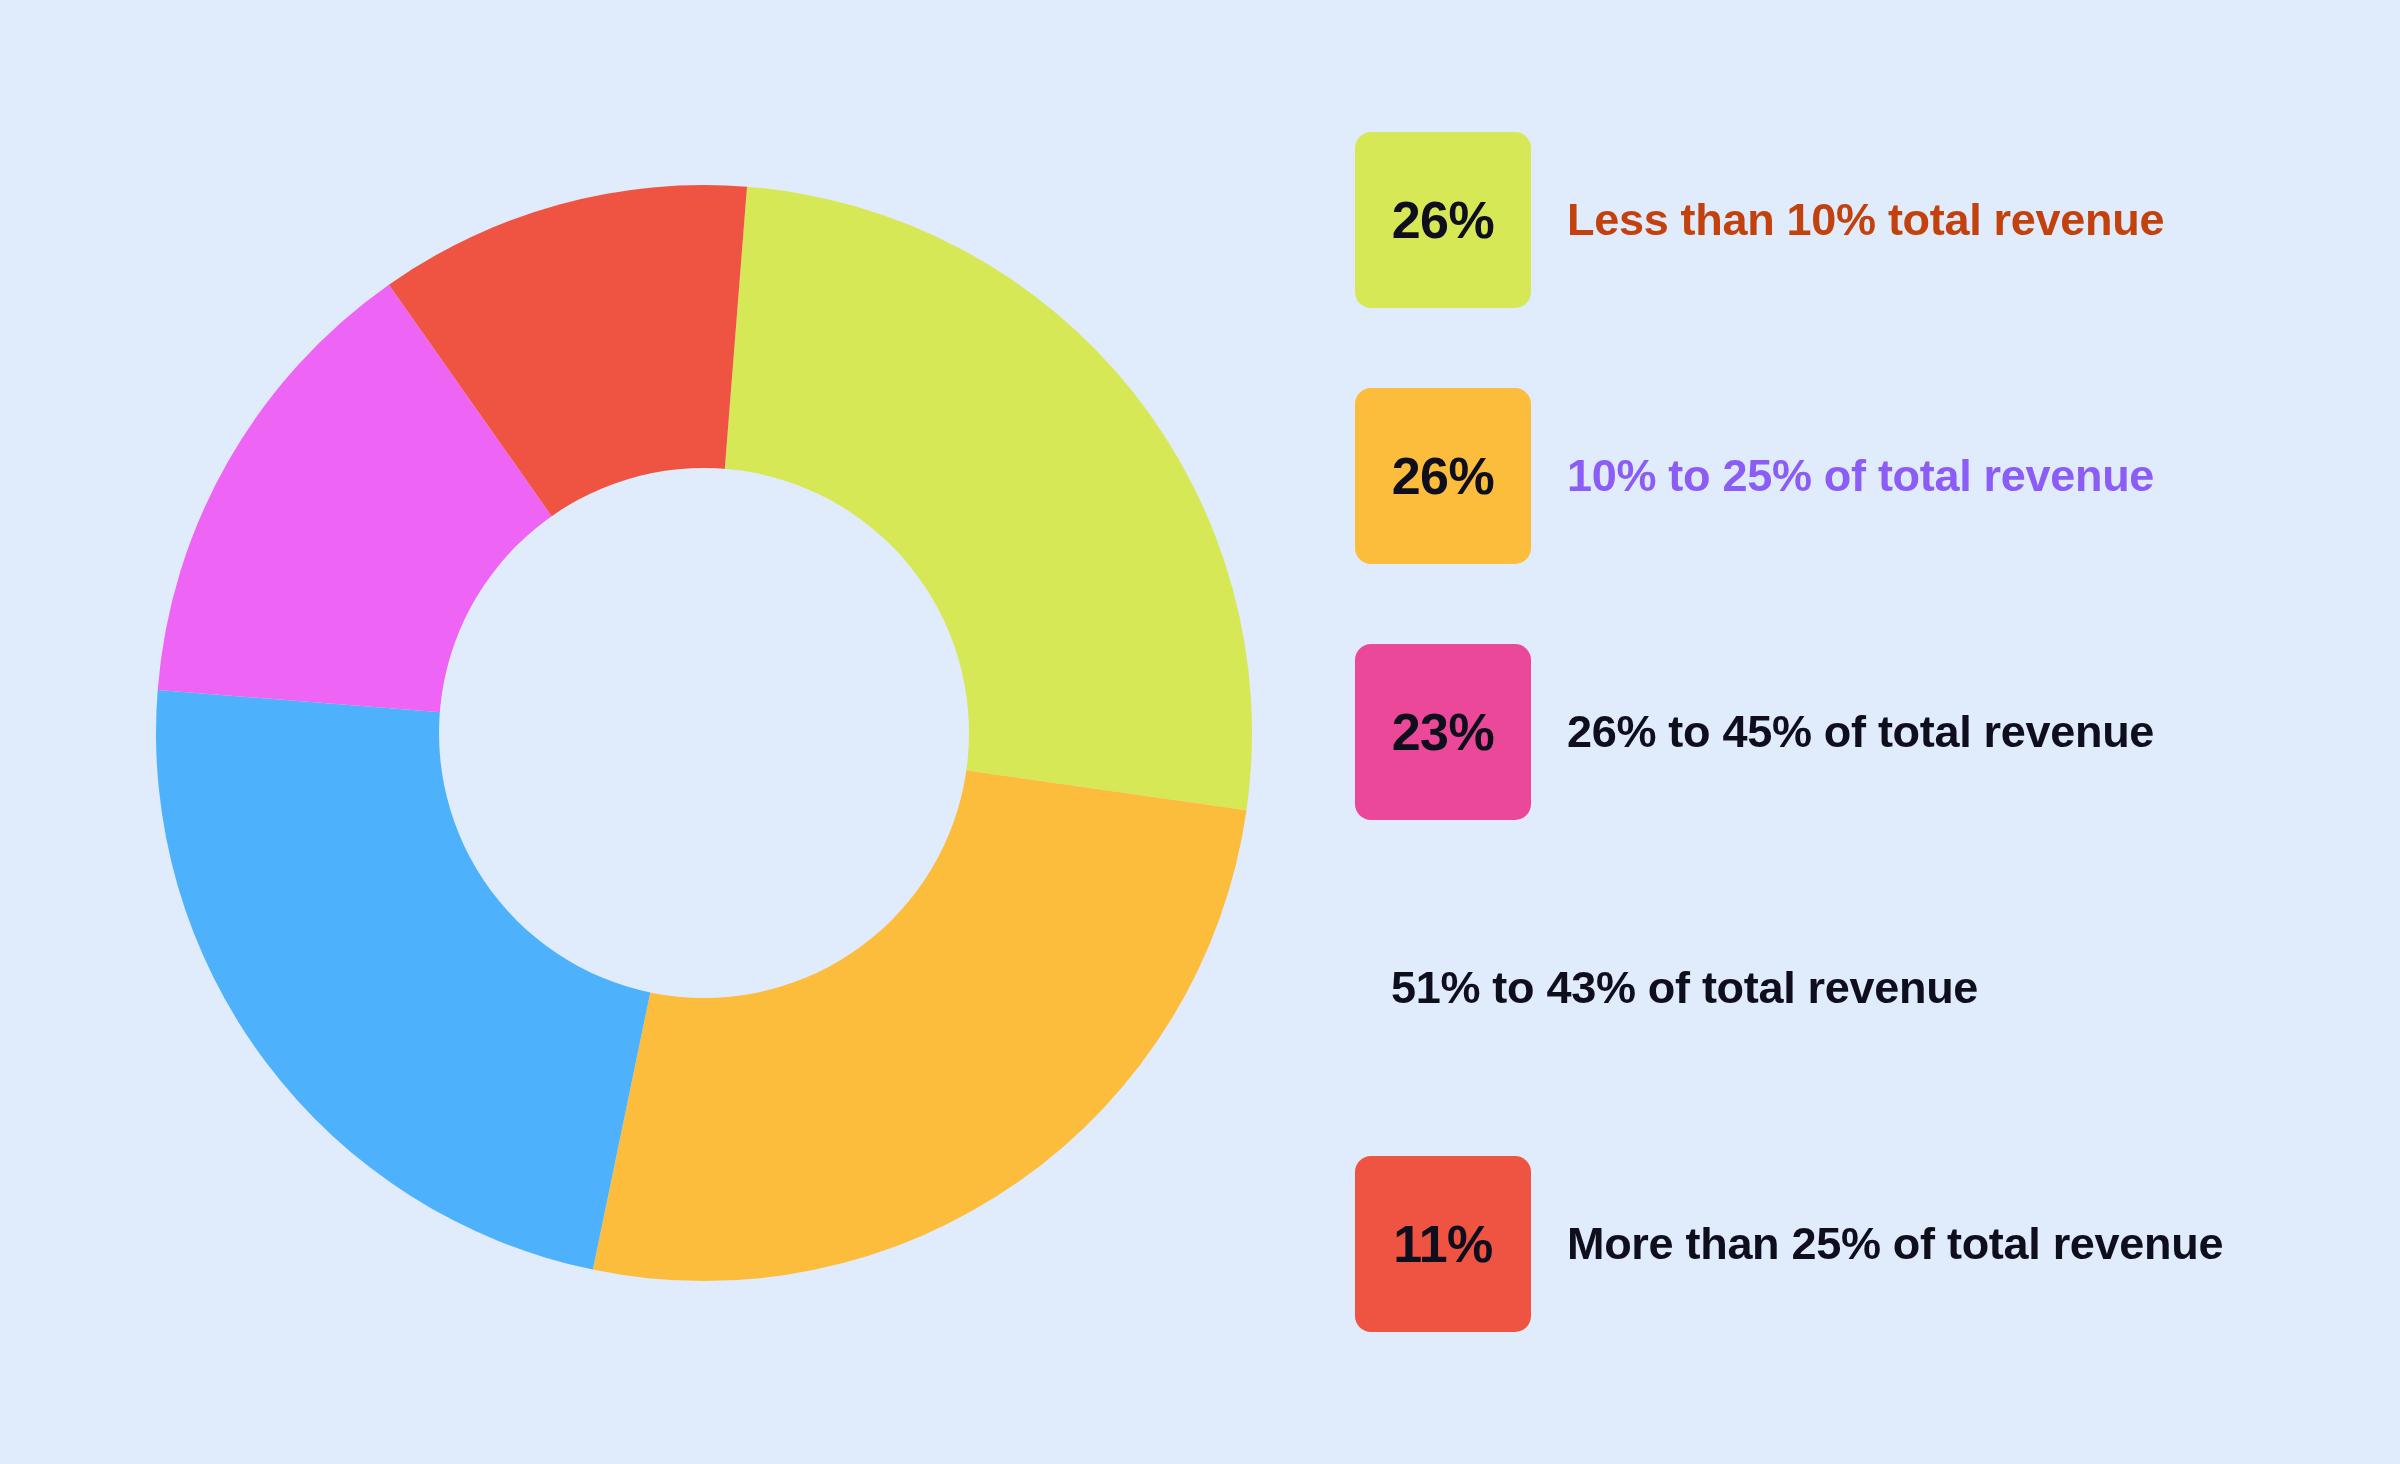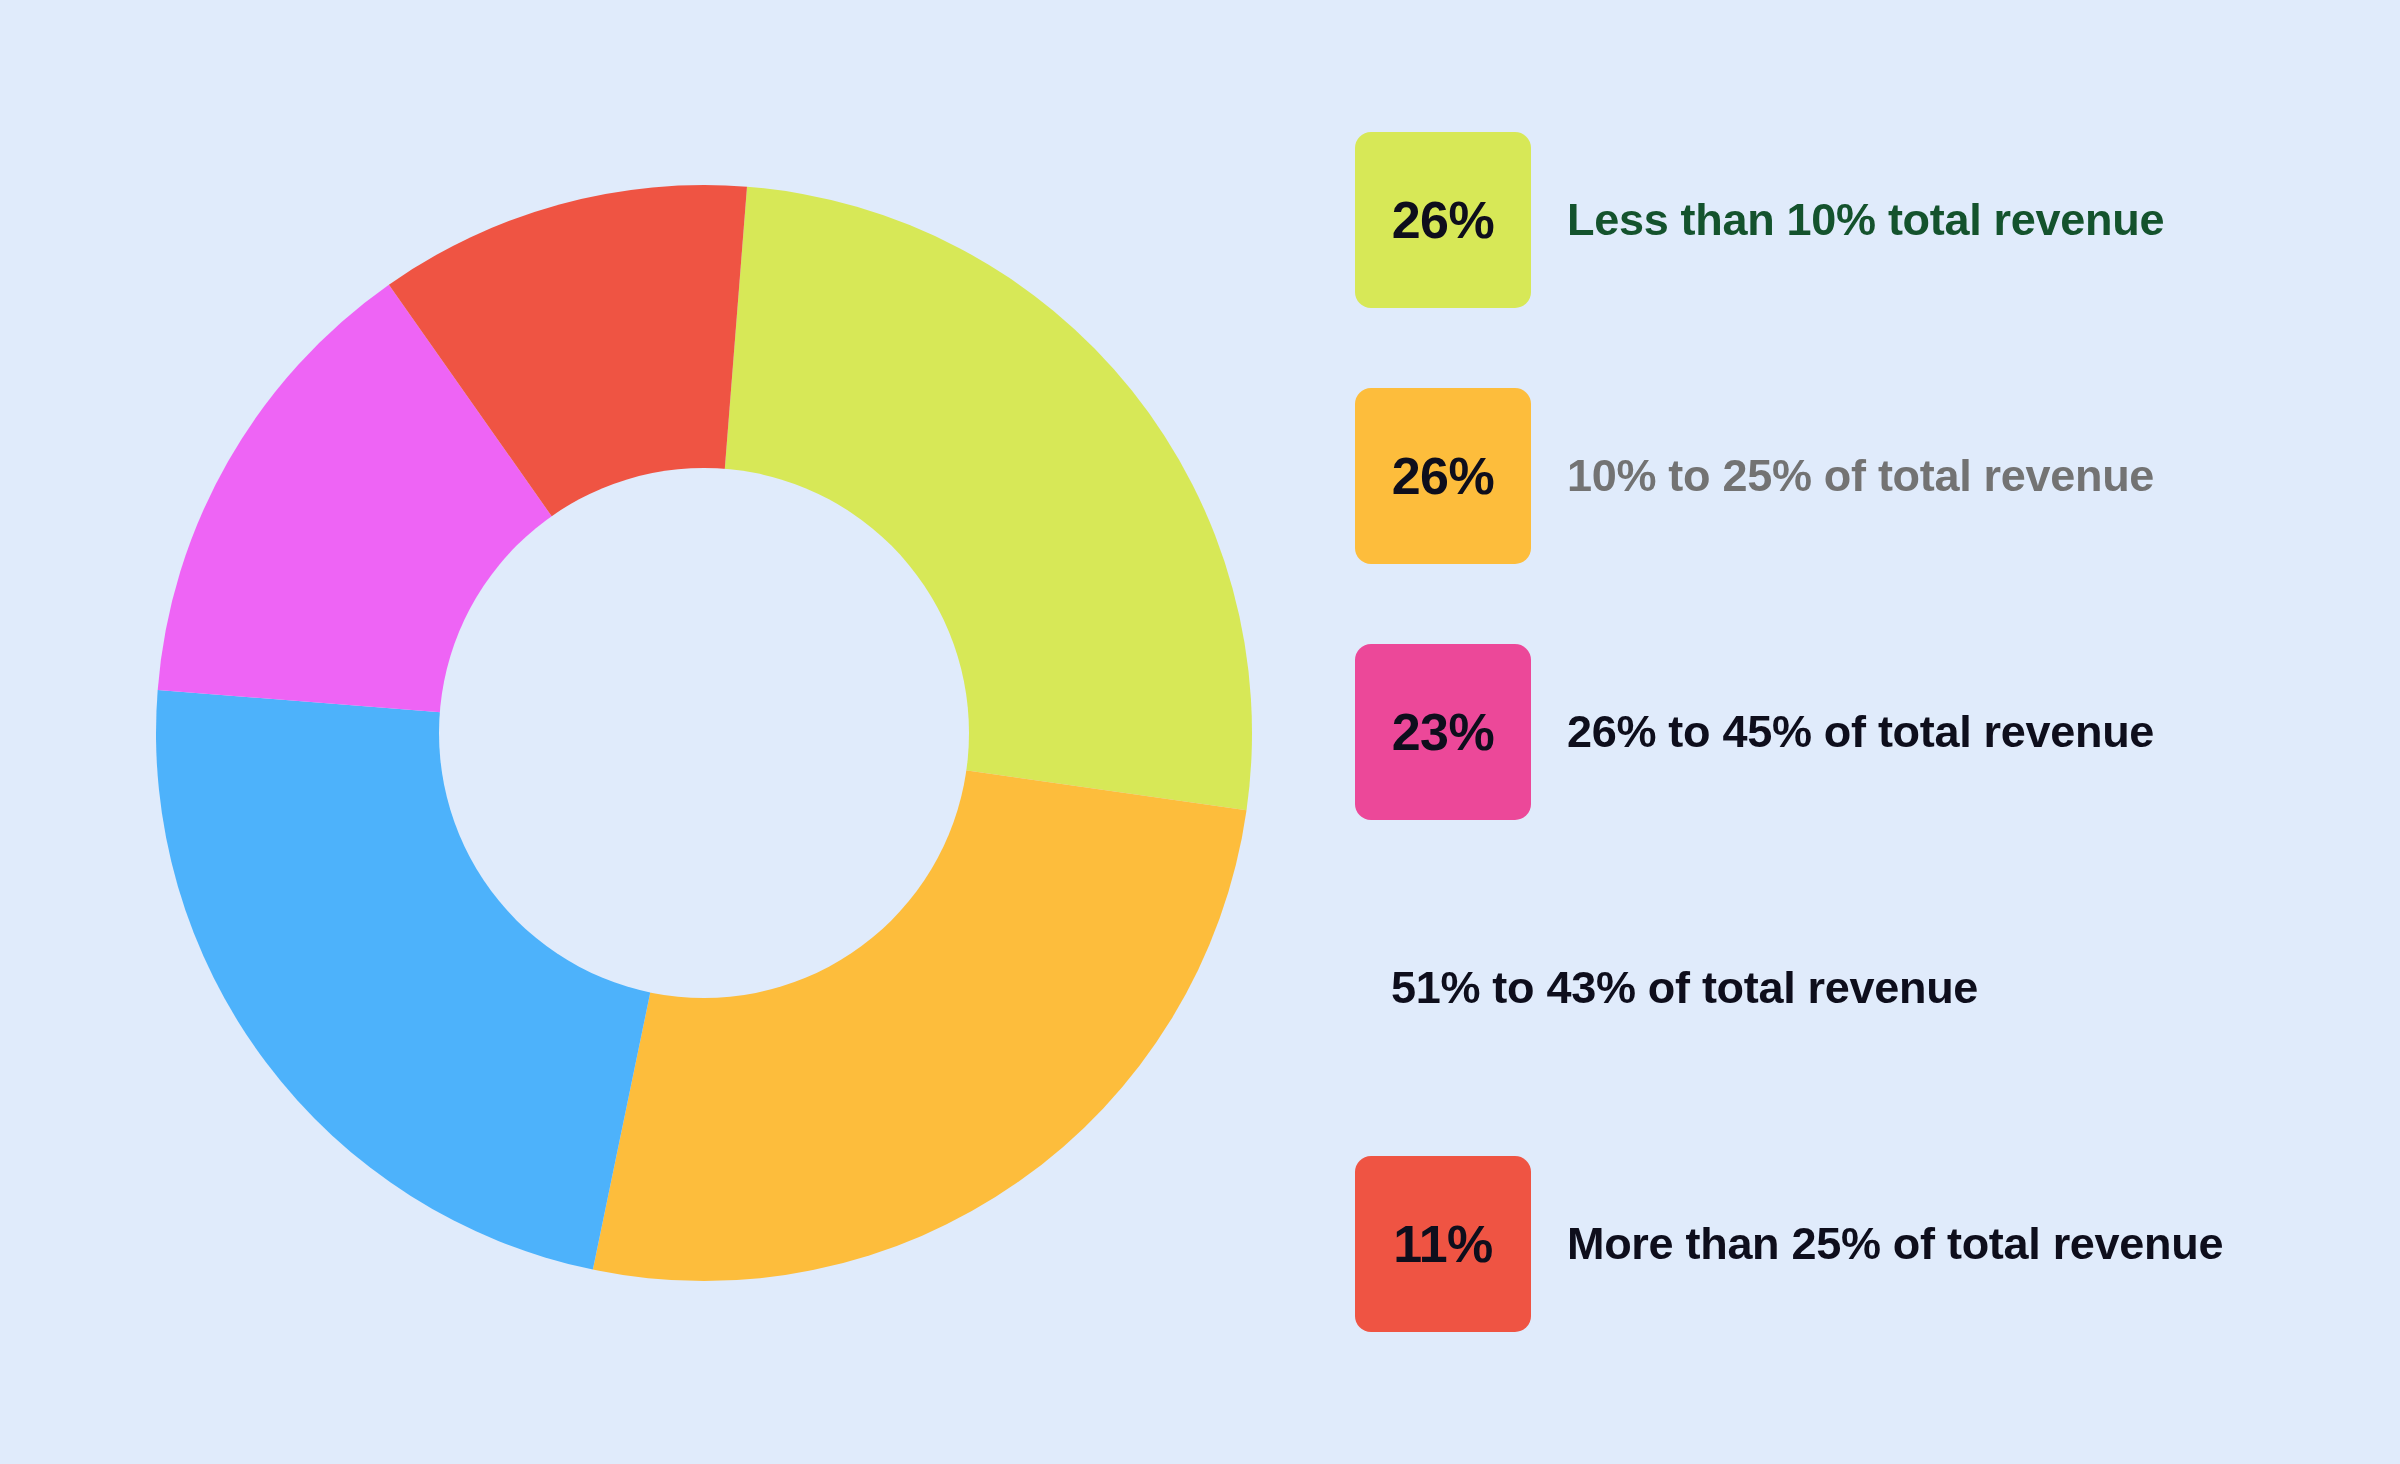--- a/index.html
+++ b/index.html
@@ -95,28 +95,28 @@
       <circle cx="548" cy="548" r="265" fill="#E0EBFB"></circle>
     </svg>
   </div>
 
   <div id="legend">
 
     <div class="legend-row">
       <div class="legend-swatch" style="background: rgb(215, 232, 87);">
         <span class="legend-pct" style="color: rgb(14, 14, 28);">26%</span>
       </div>
-      <span class="legend-label" style="color: #14532d;">Less than 10% total revenue</span>
+      <span class="legend-label" style="color: #c2410c;">Less than 10% total revenue</span>
     </div>
 
     <div class="legend-row">
       <div class="legend-swatch" style="background: rgb(253, 189, 60);">
         <span class="legend-pct" style="color: rgb(14, 14, 28);">26%</span>
       </div>
-      <span class="legend-label" style="color: #737373;">10% to 25% of total revenue</span>
+      <span class="legend-label" style="color: #8b5cf6;">10% to 25% of total revenue</span>
     </div>
 
     <div class="legend-row">
       <div class="legend-swatch" style="background: #ec4899;">
         <span class="legend-pct" style="color: rgb(14, 14, 28);">23%</span>
       </div>
       <span class="legend-label" style="color: rgb(14, 14, 28);">26% to 45% of total revenue</span>
     </div>
 
     <div class="legend-row">

